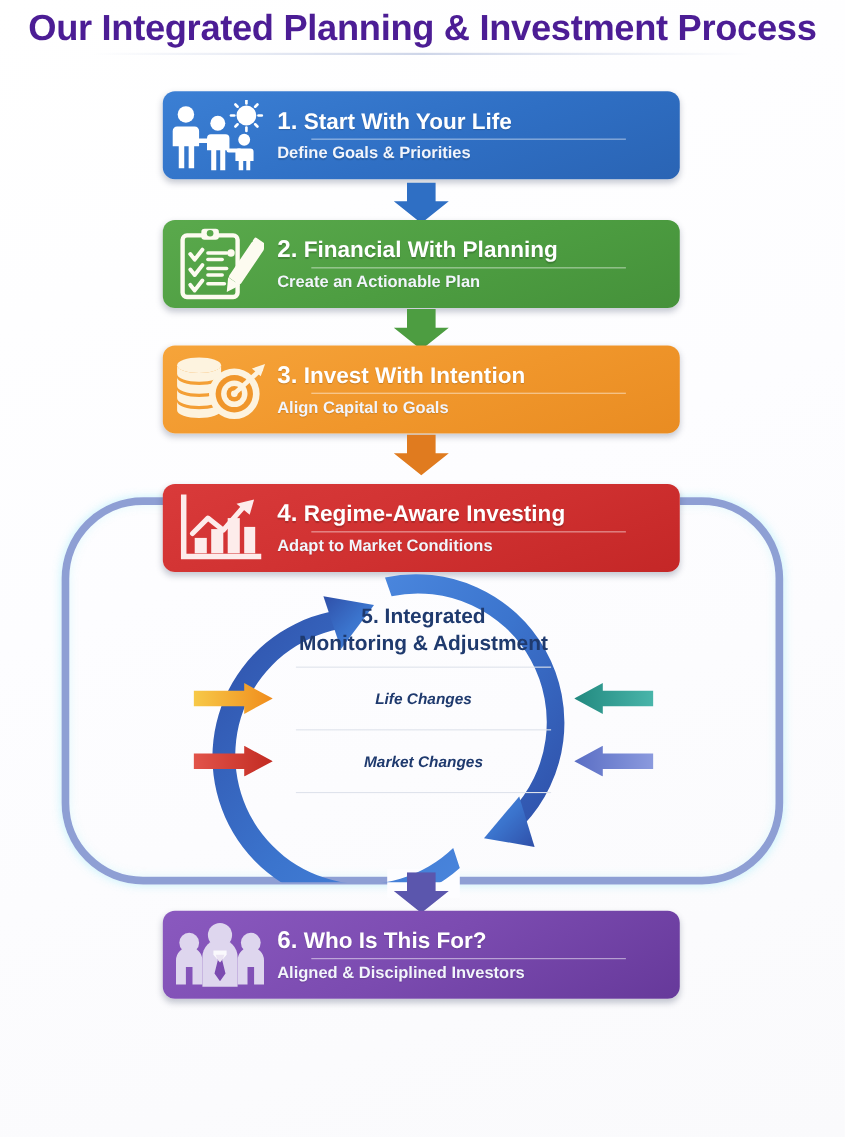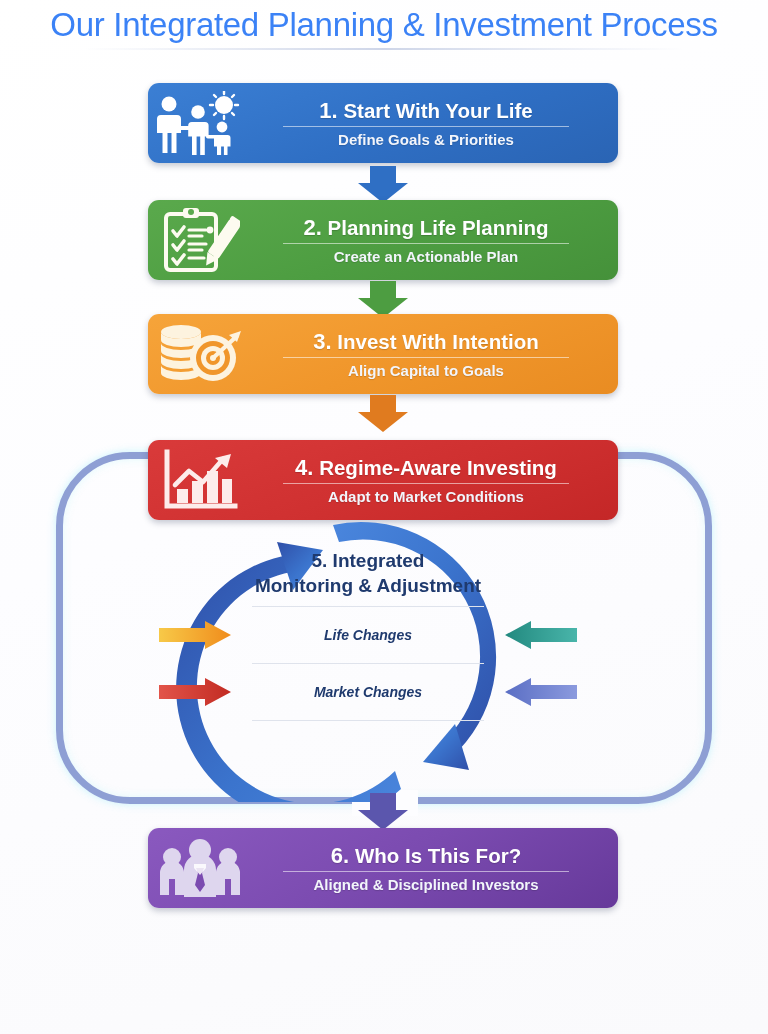--- a/index.html
+++ b/index.html
@@ -19,22 +19,22 @@
   
   #title-block {
     position: absolute;
     left: 0; top: 4px;
     width: 768px;
     text-align: center;
   }
   #page-title {
     font-family: "Liberation Sans", sans-serif;
     font-size: 33px;
-    font-weight: normal;
-    color: #3b82f6;
+    font-weight: bold;
+    color: #4c1d95;
     letter-spacing: -0.3px;
     line-height: 42px;
     white-space: nowrap;
   }
   #title-rule {
     margin: 2px auto 0 auto;
     width: 600px;
     height: 2px;
     background: linear-gradient(to right, rgba(200,210,230,0), rgba(190,200,225,0.75), rgba(200,210,230,0));
   }
@@ -77,21 +77,21 @@
     width: 104px;
     min-width: 104px;
     height: 80px;
     display: flex;
     align-items: center;
     justify-content: center;
   }
   .step-text {
     flex: 1;
     padding-right: 18px;
-    text-align: center;
+    text-align: left;
   }
   .step-title {
     font-size: 20.5px;
     font-weight: bold;
     color: #ffffff;
     line-height: 25px;
     white-space: nowrap;
     text-shadow: 0 1px 1px rgba(0,0,0,0.18);
   }
   .step-title .num { font-size: 22px; }
@@ -125,21 +125,21 @@
   }
   .connector svg { display: block; }
   #connector-1 { top: 166px; }
   #connector-2 { top: 281px; }
   #connector-3 { top: 395px; }
   #connector-4 { top: 793px; }
 
   
   #cycle-wrap {
     position: absolute;
-    left: 173px;
+    left: 190px;
     top: 512px;
     width: 390px;
     height: 290px;
   }
   #cycle-svg { position: absolute; left: 0; top: 0; }
   #cycle-content {
     position: absolute;
     left: 62px;
     top: 36px;
     width: 266px;
@@ -261,21 +261,21 @@
       <g transform="rotate(34 58 40)">
         <rect x="52" y="10" width="13" height="40" rx="2" fill="#fdfbf0"></rect>
         <polygon points="52,50 65,50 58.5,62" fill="#fdfbf0"></polygon>
         <rect x="52" y="6" width="13" height="5" rx="1.6" fill="#fdfbf0"></rect>
       </g>
     </svg>
   </div>
   <div class="step-text">
     <div class="step-title">
       <span class="num">2.</span>
-      <span>Planning Life Planning</span>
+      <span>Financial With Planning</span>
     </div>
     <div class="step-rule"></div>
     <div class="step-sub">Create an Actionable Plan</div>
   </div>
 </div>
 
 <div class="connector" id="connector-2">
   <svg width="66" height="38" viewBox="0 0 66 38">
     <path d="M20 0 h26 v17 h12 L33 37 L8 17 h12 z" fill="#4d9d41"></path>
   </svg>

